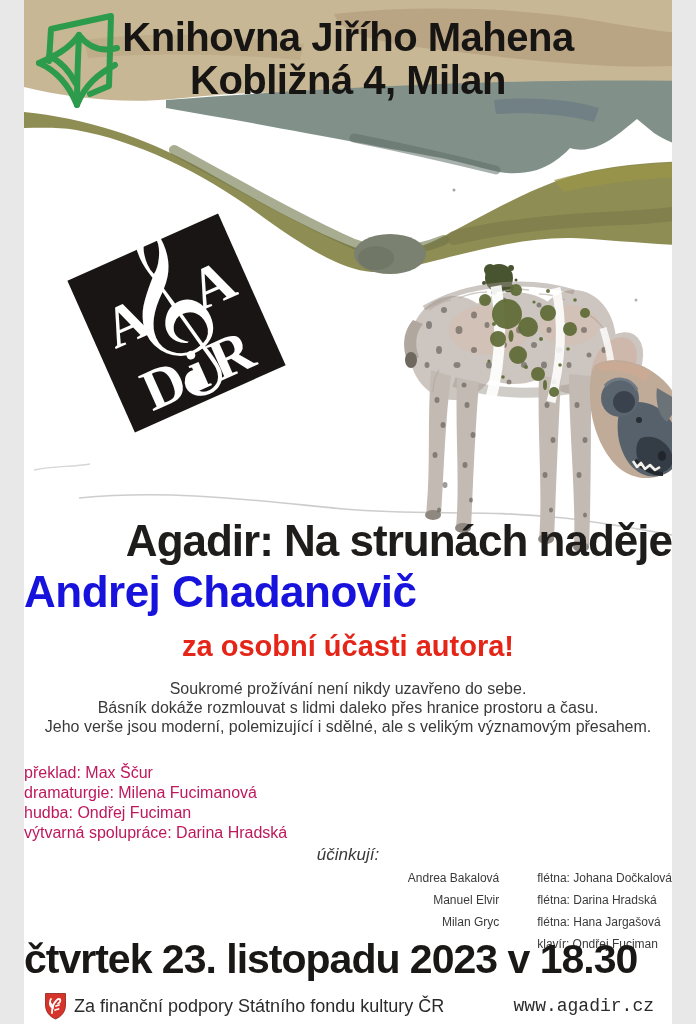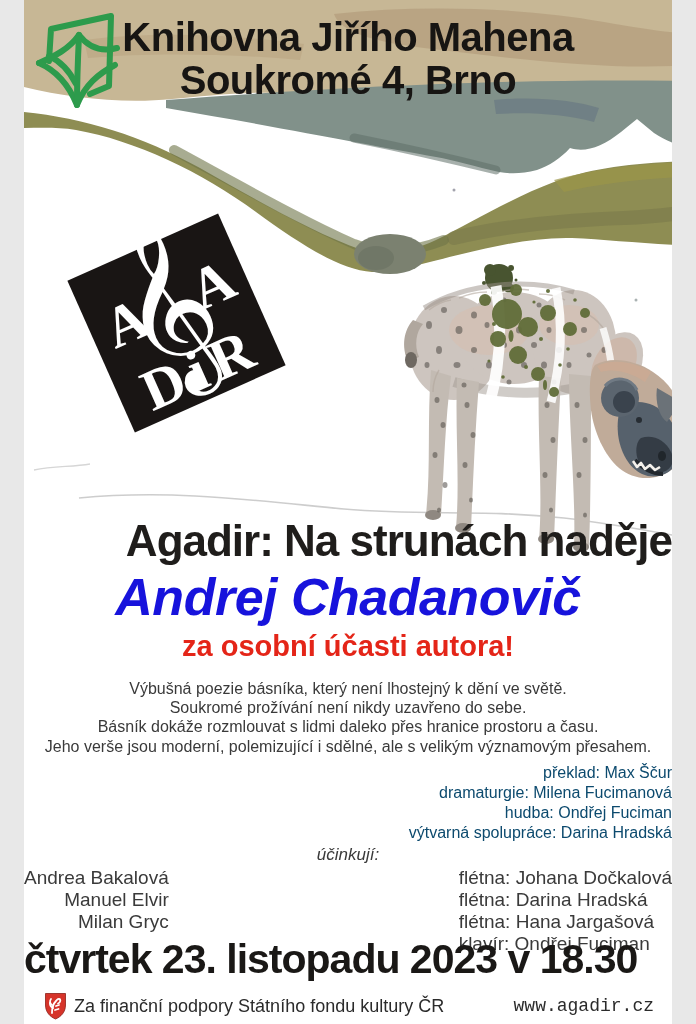--- a/index.html
+++ b/index.html
@@ -18,31 +18,31 @@
   .agadir .a-left{left:16px;top:34px;}
   .agadir .a-right{right:13px;top:34px;}
   .agadir .clef{position:absolute;left:50%;top:-16px;transform:translateX(-55%);color:#fff;
                 font-family:"DejaVu Sans",sans-serif;font-size:156px;line-height:1;font-weight:normal;}
   .agadir .line2{position:absolute;left:0;right:0;bottom:2px;text-align:center;color:#fff;
                  font-family:"Liberation Serif","DejaVu Serif",serif;font-weight:bold;
                  font-size:58px;line-height:1;letter-spacing:8px;padding-left:8px;}
   
   .event-title{left:0;right:0;top:516px;text-align:right;font-weight:bold;font-size:44px;
                letter-spacing:-1px;color:#1f1d1b;z-index:6;}
-  .author-name{left:0;right:0;top:567px;text-align:center;font-weight:bold;font-size:52px;
-               letter-spacing:-0.5px;color:#1713dc;z-index:6;font-style:italic;}
+  .author-name{left:0;right:0;top:567px;font-weight:bold;font-size:44px;
+               letter-spacing:-0.5px;color:#1713dc;z-index:6;}
   .note{left:0;right:0;top:630px;text-align:center;font-weight:bold;font-size:29px;
         color:#e42518;z-index:6;}
   .description{left:0;right:0;top:679px;text-align:center;font-size:16px;line-height:19.2px;
                color:#3a3a3a;z-index:6;}
-  .credits{left:0;right:0;top:763px;text-align:right;font-size:16px;line-height:20px;
-           color:#0c4a6e;z-index:6;}
+  .credits{left:0;right:0;top:763px;text-align:left;font-size:16px;line-height:20px;
+           color:#be185d;z-index:6;}
   .perf-head{left:0;right:0;top:845px;text-align:center;font-size:17px;color:#3a3a3a;z-index:6;font-style:italic;}
-  .perf-cols{left:0;right:0;top:867px;display:flex;justify-content:space-between;gap:38px;
-             font-size:19px;line-height:22px;color:#3a3a3a;z-index:6;}
+  .perf-cols{left:0;right:0;top:867px;display:flex;justify-content:flex-end;gap:38px;
+             font-size:12px;line-height:22px;color:#3a3a3a;z-index:6;}
   .perf-cols .col-l{text-align:right;}
   .perf-cols .col-r{text-align:left;}
   .datetime{left:0;right:0;top:936px;font-weight:bold;font-size:41px;
             letter-spacing:-1px;color:#1a1816;z-index:6;}
   .footer{left:0;right:0;top:991px;height:30px;display:flex;align-items:center;
           padding:0 18px 0 20px;box-sizing:border-box;font-size:18px;color:#2b2b2b;z-index:6;}
   .footer .support{margin-left:7px;}
   .footer .spacer{flex:1;}
   .footer .website{color:#2b2b2b;text-decoration:none;font-family:Liberation Mono, monospace;}
   .bg-art{left:0;top:0;z-index:1;}
@@ -87,21 +87,21 @@
       <path d="M17,57 L19,25 L79,12 L77,82 L58,90"></path>
       <path d="M7,59 C23,52 37,45 47,31 C57,44 70,48 85,44"></path>
       <path d="M7,59 C23,66 36,79 45,101 C53,81 66,70 83,61"></path>
       <path d="M47,31 C46,52 45,76 45,101"></path>
       <path d="M17,52 C28,57 37,66 44,80"></path>
     </g>
   </svg>
 
   <div class="abs header-text">
     <div>Knihovna Jiřího Mahena</div>
-    <div>Soukromé 4, Brno</div>
+    <div>Kobližná 4, Milan</div>
   </div>
 
   <svg class="abs hyena" width="325" height="295" viewBox="0 0 325 295">
     <g fill="#cdc5bf">
       <ellipse cx="55" cy="78" rx="45" ry="52"></ellipse>
       <ellipse cx="115" cy="68" rx="55" ry="46"></ellipse>
       <ellipse cx="175" cy="72" rx="42" ry="52"></ellipse>
       <ellipse cx="212" cy="102" rx="26" ry="44" transform="rotate(32 212 102)"></ellipse>
     </g>
     <ellipse cx="90" cy="60" rx="40" ry="25" fill="#d9bcab" opacity="0.45"></ellipse>
@@ -236,21 +236,20 @@
     <span class="clef">𝄞</span>
     <span class="let a-right">A</span>
     <div class="line2">DiR</div>
   </div>
 
   <div class="abs event-title">Agadir: Na strunách naděje</div>
   <div class="abs author-name">Andrej Chadanovič</div>
   <div class="abs note">za osobní účasti autora!</div>
 
   <div class="abs description">
-    <div>Výbušná poezie básníka, který není lhostejný k dění ve světě.</div>
     <div>Soukromé prožívání není nikdy uzavřeno do sebe.</div>
     <div>Básník dokáže rozmlouvat s lidmi daleko přes hranice prostoru a času.</div>
     <div>Jeho verše jsou moderní, polemizující i sdělné, ale s velikým významovým přesahem.</div>
   </div>
 
   <div class="abs credits">
     <div>překlad: Max Ščur</div>
     <div>dramaturgie: Milena Fucimanová</div>
     <div>hudba: Ondřej Fuciman</div>
     <div>výtvarná spolupráce: Darina Hradská</div>

